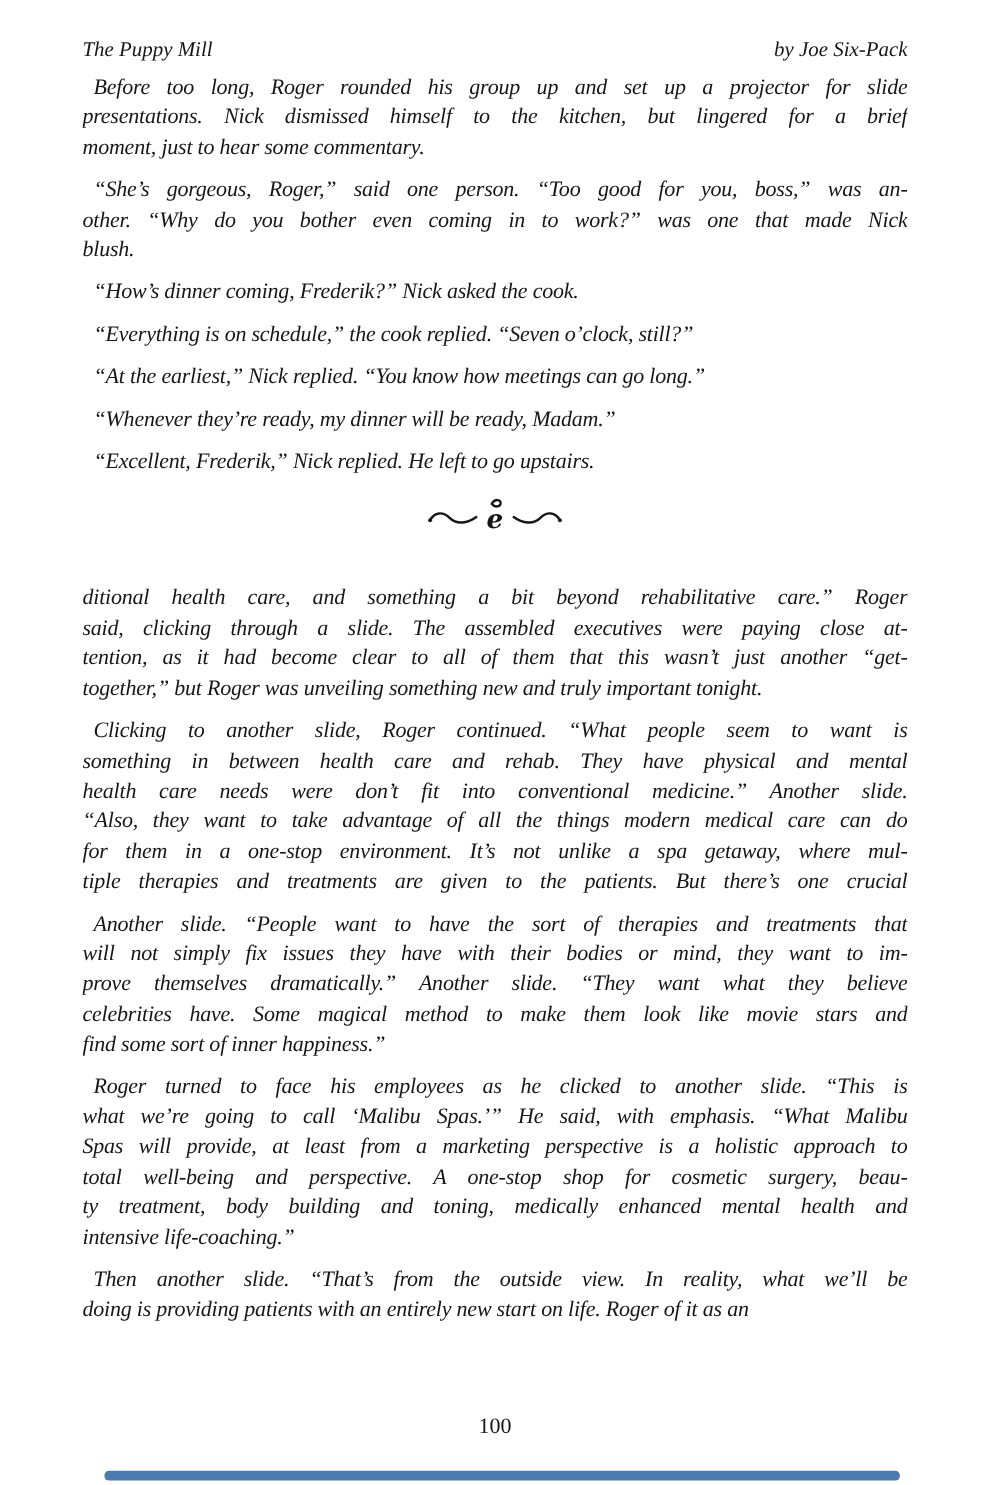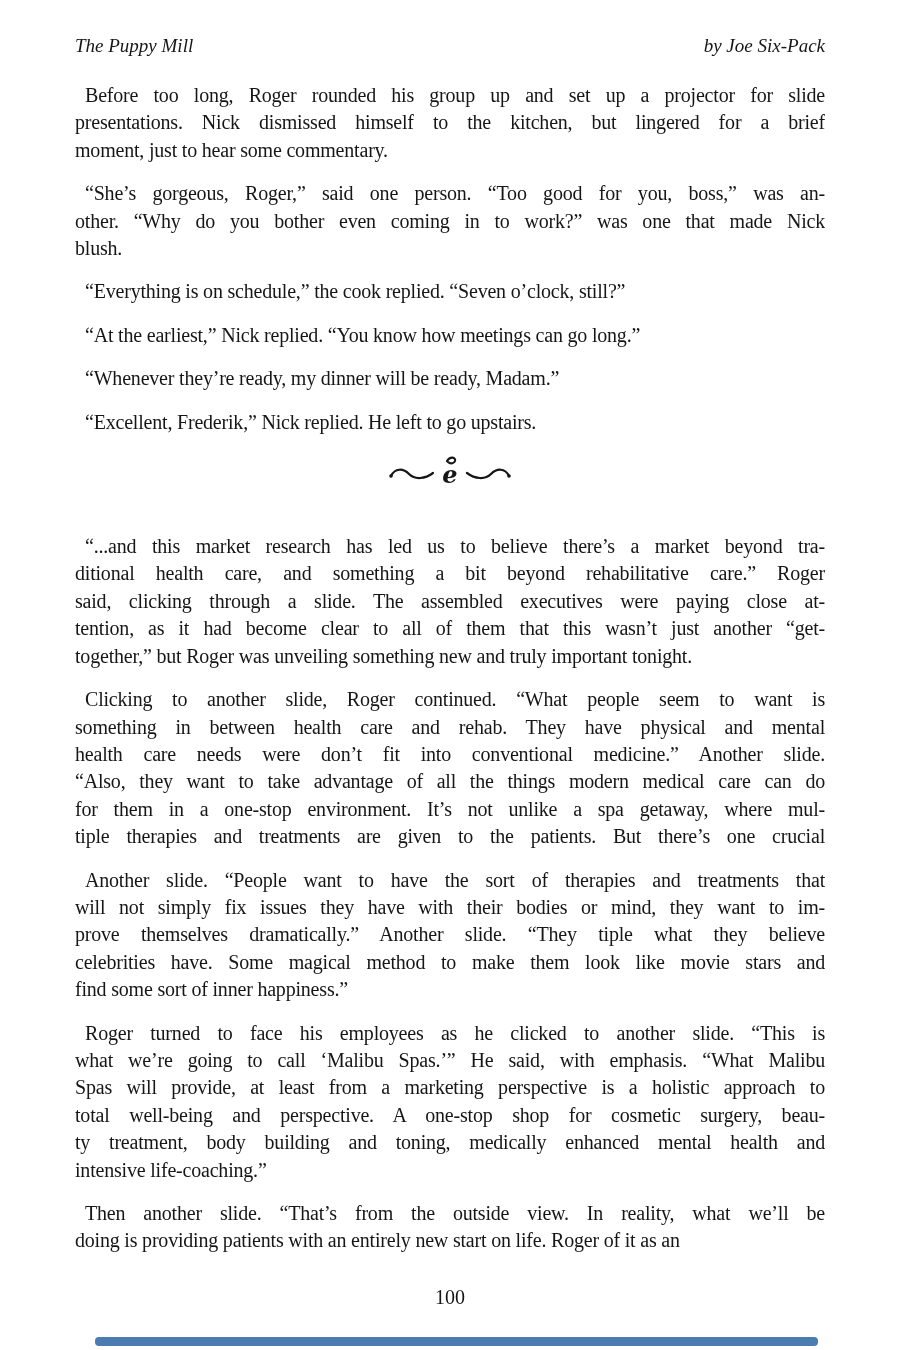--- a/index.html
+++ b/index.html
@@ -17,21 +17,21 @@
     display:flex;
     justify-content:space-between;
     font-style:italic;
     font-size:19px;
     line-height:24px;
   }
   .page-body {
     position:absolute;
     top:66px; left:75px; width:750px;
   }
-  .para { margin:16px 0 11px 0; }
+  .para { margin:0 0 11px 0;font-style:italic; }
   .bodyline {
     font-size:20px;
     line-height:27.4px;
     letter-spacing:-0.2px;
     white-space:nowrap;
     overflow:hidden;
     text-align:justify;
     text-align-last:justify;
   }
   .bodyline.last { text-align-last:left; }
@@ -72,20 +72,23 @@
         <div class="bodyline first">Before too long, Roger rounded his group up and set up a projector for slide</div>
         <div class="bodyline">presentations. Nick dismissed himself to the kitchen, but lingered for a brief</div>
         <div class="bodyline last">moment, just to hear some commentary.</div>
       </div>
       <div class="para">
         <div class="bodyline first">“She’s gorgeous, Roger,” said one person. “Too good for you, boss,” was an-</div>
         <div class="bodyline">other. “Why do you bother even coming in to work?” was one that made Nick</div>
         <div class="bodyline last">blush.</div>
       </div>
       <div class="para">
+        <div class="bodyline first last">“How’s dinner coming, Frederik?” Nick asked the cook.</div>
+      </div>
+      <div class="para">
         <div class="bodyline first last">“Everything is on schedule,” the cook replied. “Seven o’clock, still?”</div>
       </div>
       <div class="para">
         <div class="bodyline first last">“At the earliest,” Nick replied. “You know how meetings can go long.”</div>
       </div>
       <div class="para">
         <div class="bodyline first last">“Whenever they’re ready, my dinner will be ready, Madam.”</div>
       </div>
       <div class="para">
         <div class="bodyline first last">“Excellent, Frederik,” Nick replied. He left to go upstairs.</div>
@@ -100,38 +103,37 @@
         <path d="M124 23 C 120 15, 112 15, 106 21 C 100 27, 90 26, 82 20"></path>
         <circle cx="124" cy="23" r="1.8" fill="#161616" stroke="none"></circle>
         <path d="M62 8 c 3 -5 9 -4 8 0 c -1 3 -5 3 -7 1"></path>
       </g>
       <text x="65" y="30" text-anchor="middle" font-family="DejaVu Serif, serif" font-style="italic" font-weight="bold" font-size="24" fill="#161616">e</text>
     </svg>
   </div>
 
   <div id="paras-after">
       <div class="para">
-        <div class="bodyline first">“...and this market research has led us to believe there’s a market beyond tra-</div>
         <div class="bodyline">ditional health care, and something a bit beyond rehabilitative care.” Roger</div>
         <div class="bodyline">said, clicking through a slide. The assembled executives were paying close at-</div>
         <div class="bodyline">tention, as it had become clear to all of them that this wasn’t just another “get-</div>
         <div class="bodyline last">together,” but Roger was unveiling something new and truly important tonight.</div>
       </div>
       <div class="para">
         <div class="bodyline first">Clicking to another slide, Roger continued. “What people seem to want is</div>
         <div class="bodyline">something in between health care and rehab. They have physical and mental</div>
         <div class="bodyline">health care needs were don’t fit into conventional medicine.” Another slide.</div>
         <div class="bodyline">“Also, they want to take advantage of all the things modern medical care can do</div>
         <div class="bodyline">for them in a one-stop environment. It’s not unlike a spa getaway, where mul-</div>
         <div class="bodyline">tiple therapies and treatments are given to the patients. But there’s one crucial</div>
       </div>
       <div class="para">
         <div class="bodyline first">Another slide. “People want to have the sort of therapies and treatments that</div>
         <div class="bodyline">will not simply fix issues they have with their bodies or mind, they want to im-</div>
-        <div class="bodyline">prove themselves dramatically.” Another slide. “They tiple what they believe</div>
+        <div class="bodyline">prove themselves dramatically.” Another slide. “They want what they believe</div>
         <div class="bodyline">celebrities have. Some magical method to make them look like movie stars and</div>
         <div class="bodyline last">find some sort of inner happiness.”</div>
       </div>
       <div class="para">
         <div class="bodyline first">Roger turned to face his employees as he clicked to another slide. “This is</div>
         <div class="bodyline">what we’re going to call ‘Malibu Spas.’” He said, with emphasis. “What Malibu</div>
         <div class="bodyline">Spas will provide, at least from a marketing perspective is a holistic approach to</div>
         <div class="bodyline">total well-being and perspective. A one-stop shop for cosmetic surgery, beau-</div>
         <div class="bodyline">ty treatment, body building and toning, medically enhanced mental health and</div>
         <div class="bodyline last">intensive life-coaching.”</div>

